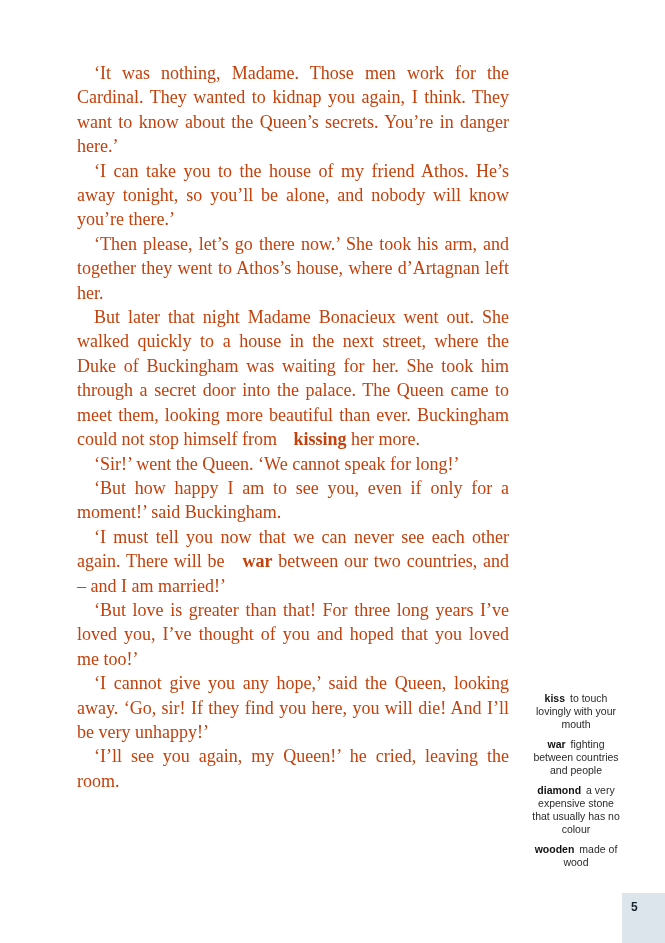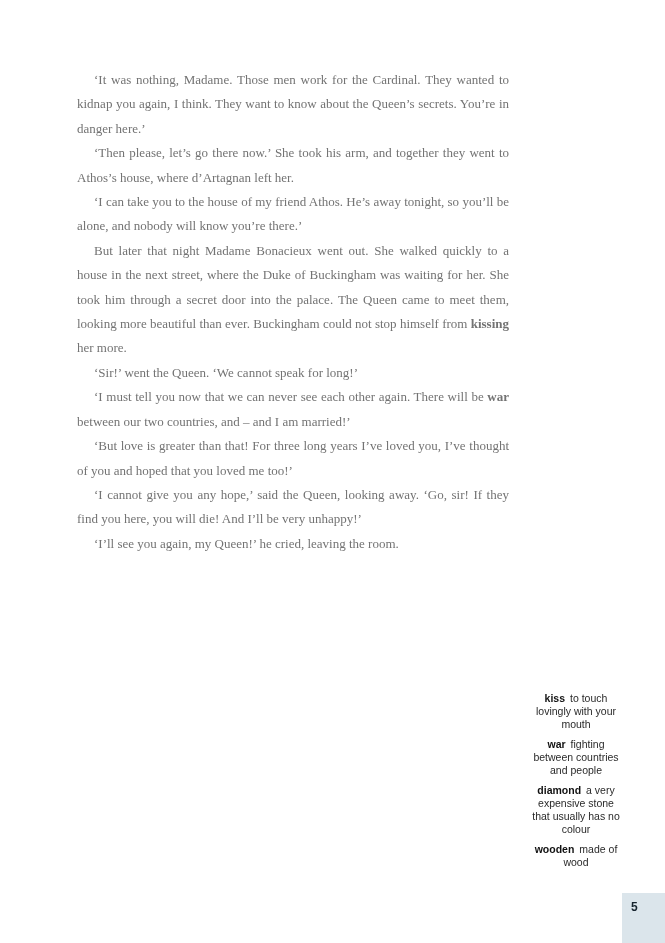--- a/index.html
+++ b/index.html
@@ -9,33 +9,33 @@
     overflow: hidden;
     font-family: "Liberation Serif", serif;
   }
   .page {
     position: relative;
     width: 665px; height: 943px;
     background: #ffffff;
   }
   .story {
     position: absolute;
-    left: 77px; top: 68px;
+    left: 77px; top: 61px;
     width: 432px;
     font-family: "Liberation Serif", serif;
-    font-size: 13px;
+    font-size: 18px;
     line-height: 24.4px;
-    color: #737373;
+    color: #c2410c;
     text-align: justify;
   }
   .story p {
     margin: 0;
     text-indent: 17px;
   }
-  .story b { font-weight: bold; }
+  .story b { font-weight: bold; margin-left: 12px; }
   .glossary {
     position: absolute;
     left: 530px; top: 692px;
     width: 92px;
     font-family: "Liberation Sans", sans-serif;
     font-stretch: condensed;
     font-size: 10.5px;
     line-height: 13px;
     color: #2a2a2a;
     text-align: center;
@@ -57,24 +57,25 @@
     color: #16242e;
   }
 </style>
 </head>
 <body>
 
 <div class="page">
 
   <div class="story">
       <p><span>‘It was nothing, Madame. Those men work for the Cardinal. They wanted to kidnap you again, I think. They want to know about the Queen’s secrets. You’re in danger here.’</span></p>
+      <p><span>‘I can take you to the house of my friend Athos. He’s away tonight, so you’ll be alone, and nobody will know you’re there.’</span></p>
       <p><span>‘Then please, let’s go there now.’ She took his arm, and together they went to Athos’s house, where d’Artagnan left her.</span></p>
-      <p><span>‘I can take you to the house of my friend Athos. He’s away tonight, so you’ll be alone, and nobody will know you’re there.’</span></p>
       <p><span>But later that night Madame Bonacieux went out. She walked quickly to a house in the next street, where the Duke of Buckingham was waiting for her. She took him through a secret door into the palace. The Queen came to meet them, looking more beautiful than ever. Buckingham could not stop himself from </span><b>kissing</b><span> her more.</span></p>
       <p><span>‘Sir!’ went the Queen. ‘We cannot speak for long!’</span></p>
+      <p><span>‘But how happy I am to see you, even if only for a moment!’ said Buckingham.</span></p>
       <p><span>‘I must tell you now that we can never see each other again. There will be </span><b>war</b><span> between our two countries, and – and I am married!’</span></p>
       <p><span>‘But love is greater than that! For three long years I’ve loved you, I’ve thought of you and hoped that you loved me too!’</span></p>
       <p><span>‘I cannot give you any hope,’ said the Queen, looking away. ‘Go, sir! If they find you here, you will die! And I’ll be very unhappy!’</span></p>
       <p><span>‘I’ll see you again, my Queen!’ he cried, leaving the room.</span></p>
     </div>
 
   <div class="glossary">
       <p><b>kiss</b><span>to touch lovingly with your mouth</span></p>
       <p><b>war</b><span>fighting between countries and people</span></p>
       <p><b>diamond</b><span>a very expensive stone that usually has no colour</span></p>

